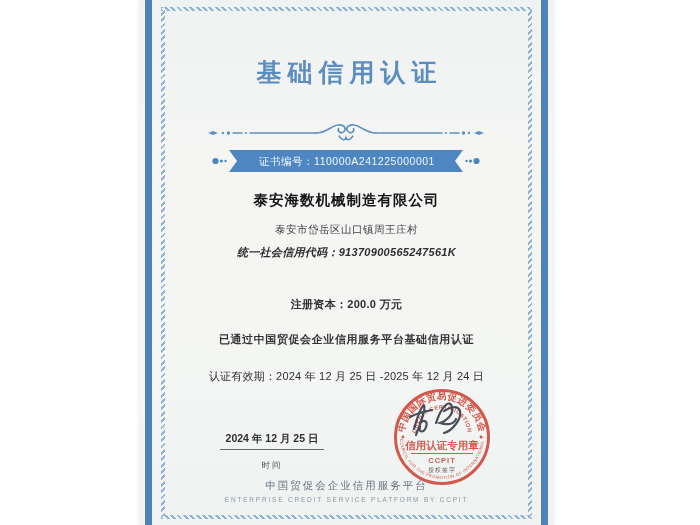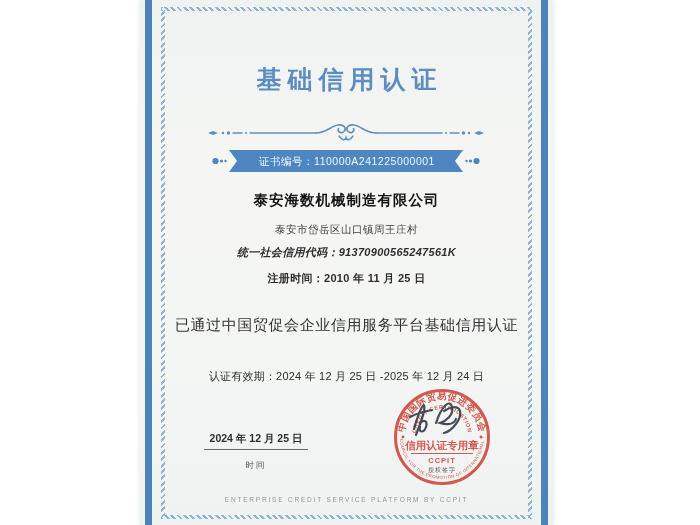--- a/index.html
+++ b/index.html
@@ -15,30 +15,30 @@
     box-shadow:0 0 5px rgba(120,140,160,.25);
   }
   .band{position:absolute;top:0;bottom:0;width:7px;background:#4d83b8;}
   .band.left{left:5px;} .band.right{right:5px;}
   .chain{position:absolute;background:repeating-linear-gradient(45deg,#8fb3d6 0 2px,rgba(143,179,214,0) 2px 4.5px);}
   .chain.top{left:21px;right:21px;top:7px;height:4px;}
   .chain.bottom{left:21px;right:21px;bottom:6px;height:4px;}
   .chain.side-l{left:21px;top:7px;bottom:6px;width:4px;background:repeating-linear-gradient(135deg,#8fb3d6 0 2px,rgba(143,179,214,0) 2px 4.5px);}
   .chain.side-r{right:21px;top:7px;bottom:6px;width:4px;background:repeating-linear-gradient(135deg,#8fb3d6 0 2px,rgba(143,179,214,0) 2px 4.5px);}
   .abs{position:absolute;left:0;right:0;text-align:center;}
-  .title{top:63px;font-size:25px;font-weight:700;color:#5b8dc1;letter-spacing:6px;padding-left:6px;}
+  .title{top:56px;font-size:25px;font-weight:700;color:#5b8dc1;letter-spacing:6px;padding-left:6px;}
   .divider{top:121px;left:66px;width:280px;height:24px;position:absolute;}
   .ribbon{top:148px;left:71px;width:270px;height:26px;position:absolute;}
   .company{top:191px;font-size:14.5px;font-weight:700;color:#151515;letter-spacing:1px;}
   .address{top:223px;font-size:10.5px;color:#3f3f3f;letter-spacing:.5px;}
   .info{font-size:11px;font-weight:600;color:#2e2e2e;letter-spacing:.3px;}
   .r0{top:245px;font-style:italic;} .r1{top:271px;} .r2{top:297px;}
-  .statement{top:316px;font-size:15px;font-weight:400;color:#333;letter-spacing:.6px;}
+  .statement{top:332px;font-size:11px;font-weight:700;color:#333;letter-spacing:.6px;}
   .validity{top:369px;font-size:11px;font-weight:400;color:#2e2e2e;letter-spacing:.2px;}
-  .date-block{position:absolute;top:428px;left:60px;width:112px;text-align:center;}
+  .date-block{position:absolute;top:428px;left:76px;width:112px;text-align:center;}
   .date-line{display:inline-block;font-size:10.5px;font-weight:600;color:#2e2e2e;
     border-bottom:1px solid #6a6a6a;padding:0 6px 3px 6px;}
   .date-caption{font-size:8.5px;color:#555;margin-top:10px;letter-spacing:2px;}
   .seal-wrap{position:absolute;left:240px;top:377px;width:124px;height:124px;}
   .footer-cn{top:479px;font-size:10.5px;color:#667680;letter-spacing:2px;}
   .footer-en{top:496px;font-size:6.5px;color:#8b99a1;letter-spacing:1.8px;}
 </style>
 </head>
 <body>
 
@@ -84,21 +84,21 @@
         <circle cx="255.5" cy="13" r="1.2"></circle>
         <polygon points="18,2 252,2 244,13 252,24 18,24 26,13"></polygon>
       </g>
       <text x="136" y="17" text-anchor="middle" font-size="10.5" fill="#f2f7fc" letter-spacing="0.5"><tspan>证书编号：</tspan><tspan>110000A241225000001</tspan></text>
     </svg>
 
     <div class="abs address">泰安市岱岳区山口镇周王庄村</div>
     <div class="abs company">泰安海数机械制造有限公司</div>
 
     <div class="abs info r0"><span>统一社会信用代码：</span><span>91370900565247561K</span></div>
-    <div class="abs info r1"><span>注册时间：</span><span>2010 年 11 月 25 日</span></div>
+    <div class="abs info r2"><span>注册资本：</span><span>200.0 万元</span></div>
 
     <div class="abs statement">已通过中国贸促会企业信用服务平台基础信用认证</div>
 
     <div class="abs validity"><span>认证有效期：</span><span>2024 年 12 月 25 日 -2025 年 12 月 24 日</span></div>
 
     <div class="date-block">
       <span class="date-line">2024 年 12 月 25 日</span>
       <div class="date-caption">时间</div>
     </div>
 
@@ -128,16 +128,17 @@
       <text x="62" y="94.5" text-anchor="middle" font-size="6" fill="#6b5550" letter-spacing="1">授权签字</text>
       <g fill="none" stroke="#3a3f4a" stroke-width="2.2" stroke-linecap="round" opacity="0.92">
         <path d="M34,52 C40,30 46,22 44,34 C42,44 38,52 36,58"></path>
         <path d="M30,40 C38,36 46,34 52,33"></path>
         <path d="M40,46 C44,42 48,44 46,50 C44,56 38,56 40,50"></path>
         <path d="M56,46 C62,28 70,22 72,30 C74,38 66,44 60,46 C66,48 74,48 76,42"></path>
         <path d="M64,34 C70,30 78,28 80,34 C82,42 72,54 64,56"></path>
       </g>
     </svg>
 
+    <div class="abs footer-cn">中国贸促会企业信用服务平台</div>
     <div class="abs footer-en">ENTERPRISE CREDIT SERVICE PLATFORM BY CCPIT</div>
 
   </div>
 </div>
 
 </body></html>

